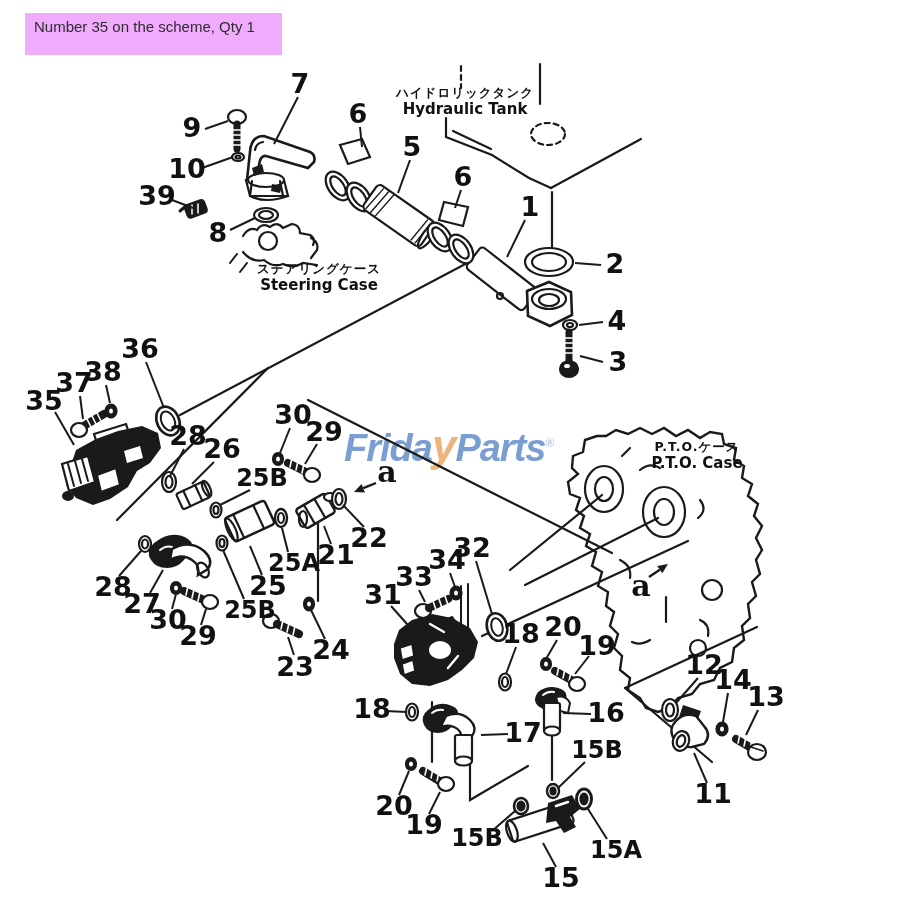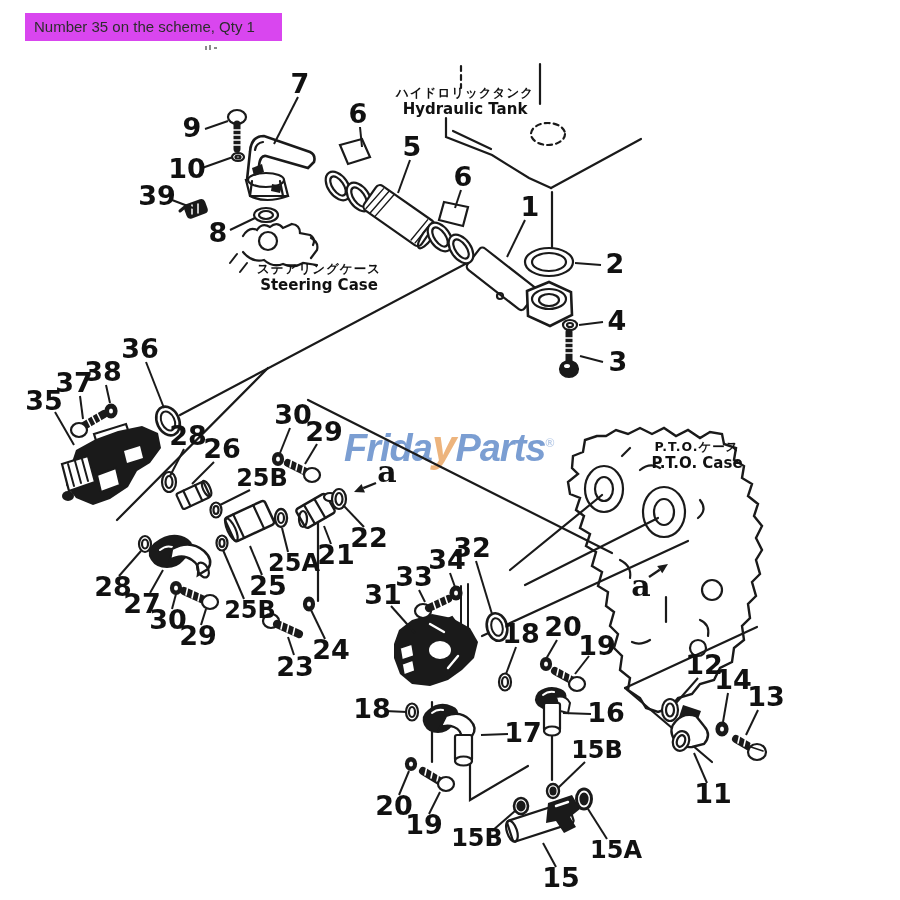--- a/index.html
+++ b/index.html
@@ -1,19 +1,19 @@
 <!DOCTYPE html>
 <html><head>
 <meta charset="utf-8">
 <style>
   html,body{margin:0;padding:0;background:#ffffff;}
   .stage{position:relative;width:900px;height:900px;background:#fff;overflow:hidden;
          font-family:"Liberation Sans",sans-serif;}
-  .header-bar{position:absolute;left:25px;top:13px;width:257px;height:28px;
-              background:#d946ef;z-index:3;line-height:28px;padding-left:9px;
+  .header-bar{position:absolute;left:25px;top:13px;width:257px;height:42px;
+              background:#f0abfc;z-index:3;line-height:28px;padding-left:9px;
               font-size:15px;color:#2d2d2d;box-sizing:border-box;white-space:nowrap;}
   .watermark{position:absolute;left:344px;top:424px;z-index:1;opacity:.8;
              font-size:38px;font-weight:800;font-style:italic;line-height:1;
              letter-spacing:-1px;white-space:nowrap;user-select:none;}
   .wm-blue{color:#5b86c7;}
   .wm-swoosh{color:#e9a25d;font-size:44px;}
   .wm-reg{color:#a9c0e2;font-size:12px;font-style:normal;vertical-align:super;}
   svg.canvas{position:absolute;left:0;top:0;z-index:2;}
   .co-text{font-family:"DejaVu Sans","Liberation Sans",sans-serif;font-weight:700;fill:#111;}
   .ref-text{font-family:"DejaVu Serif","Liberation Serif",serif;font-weight:700;fill:#111;}

